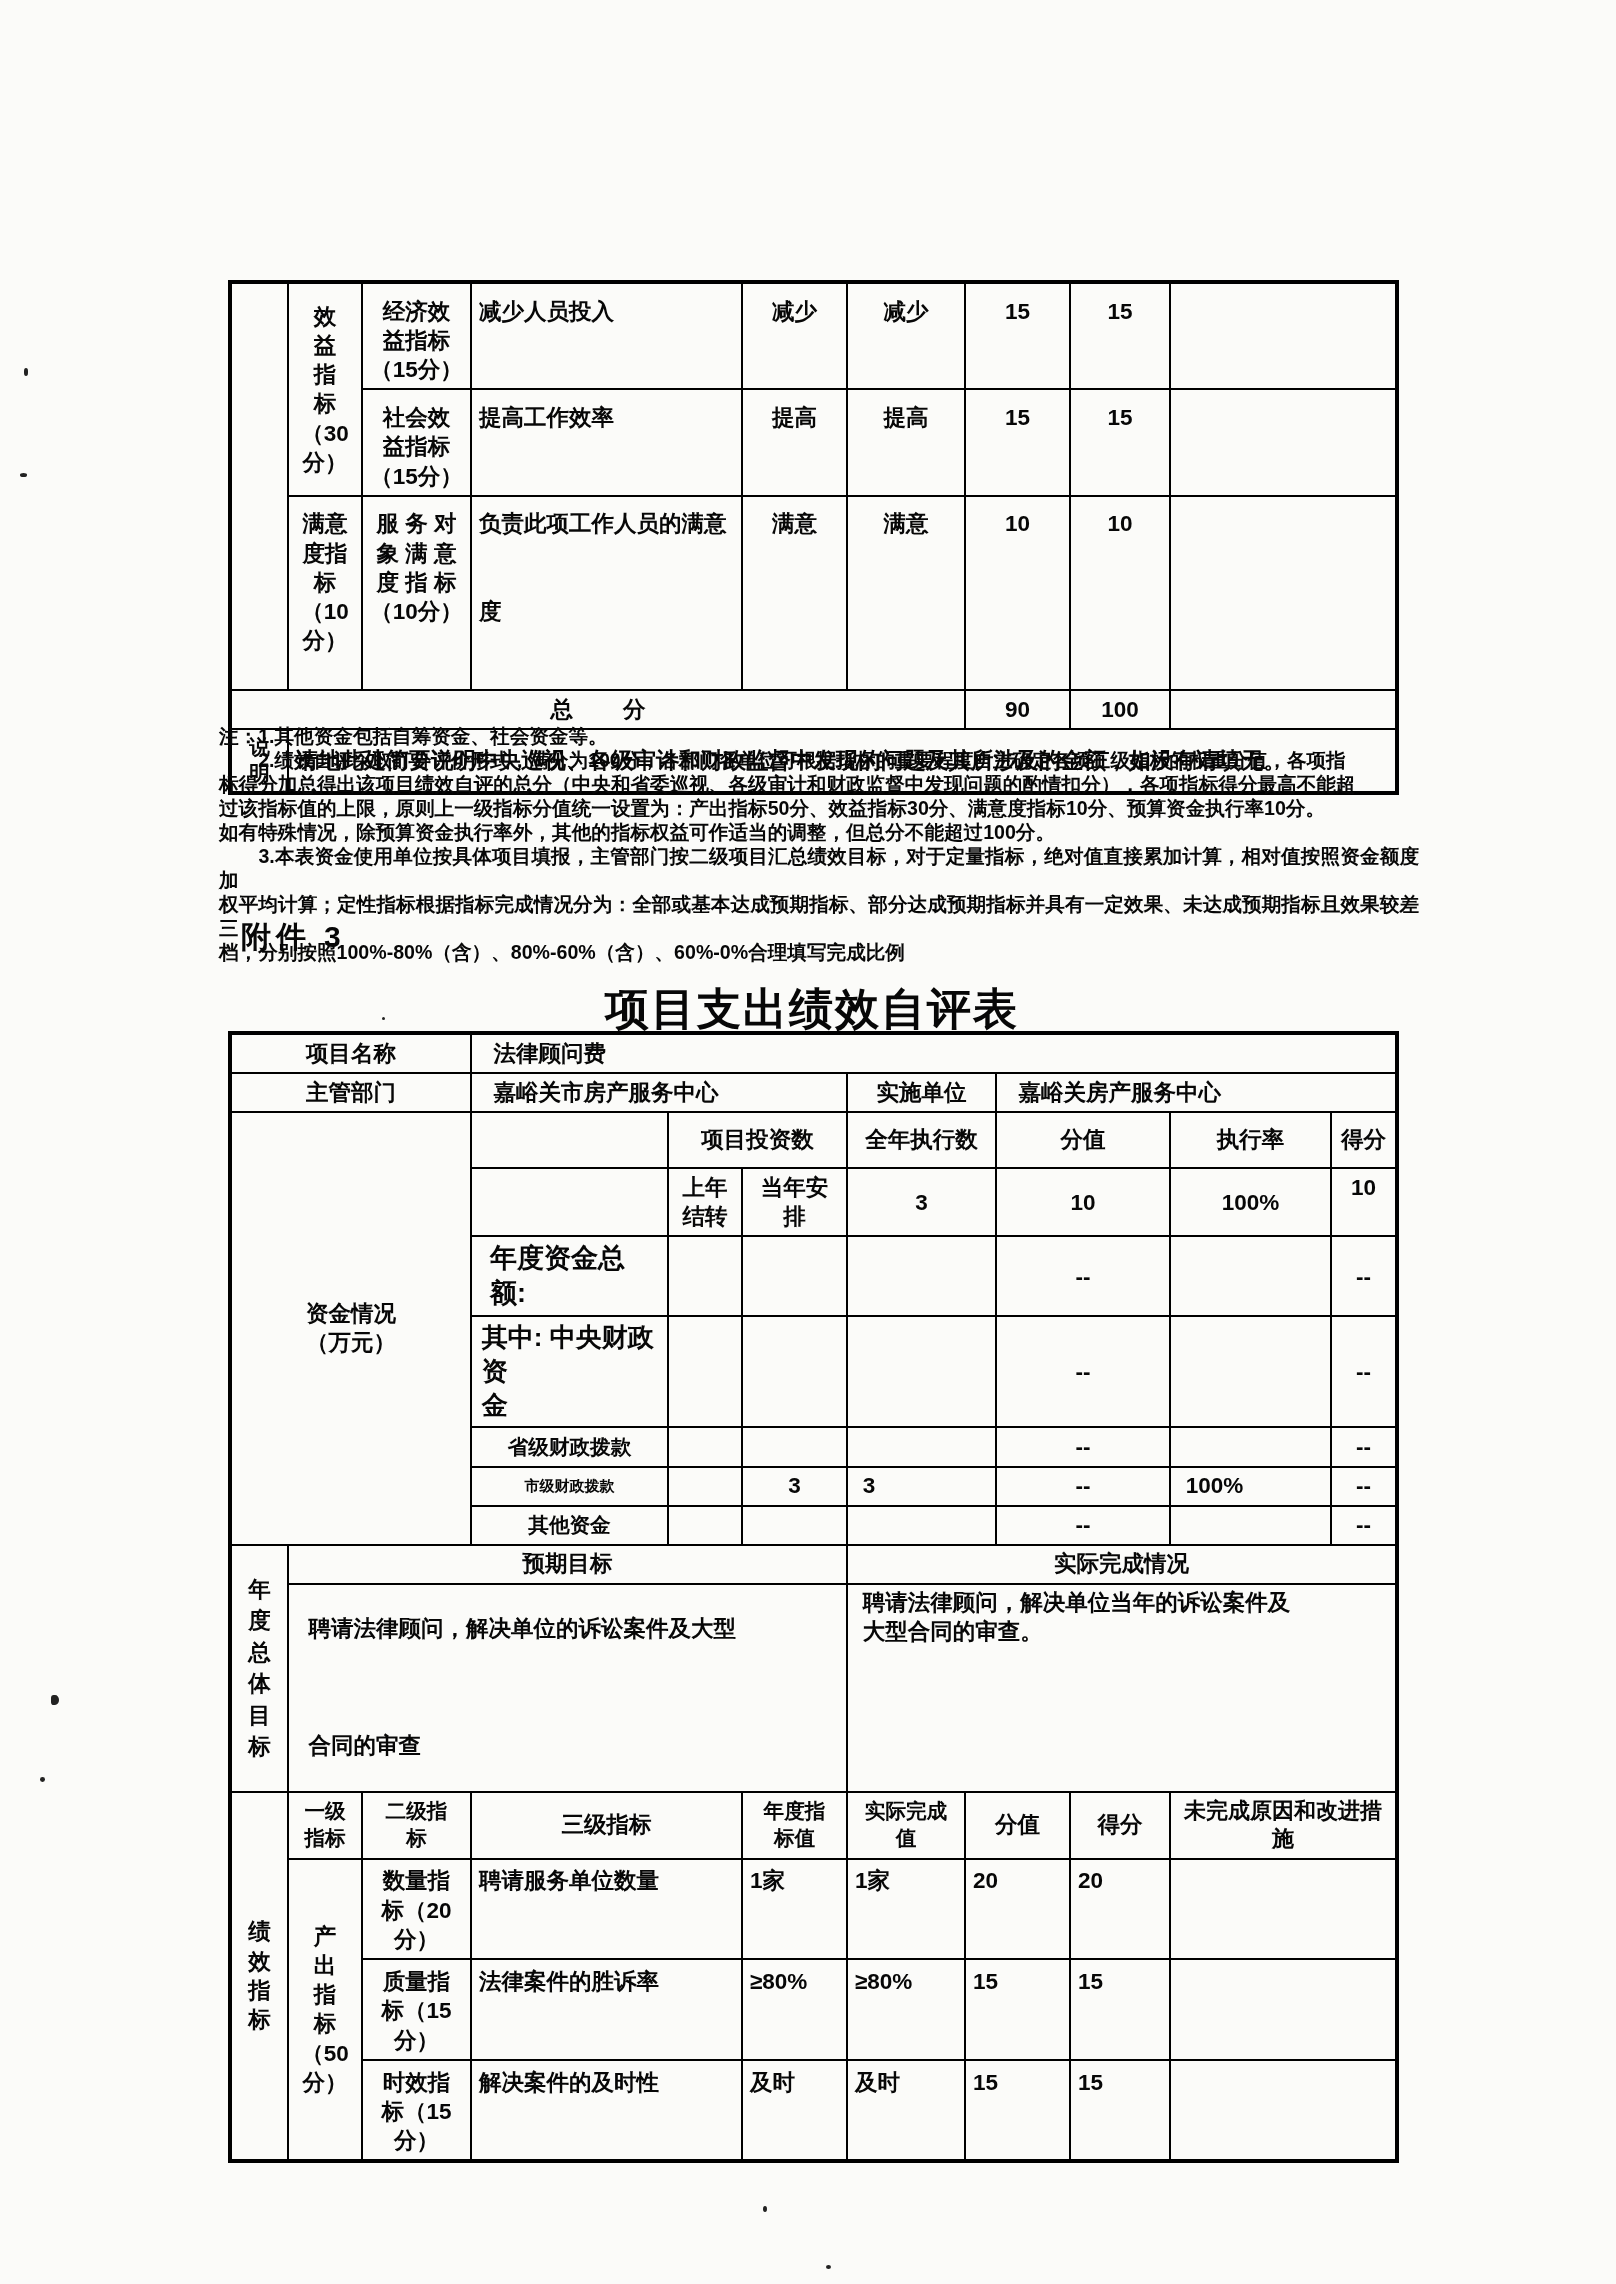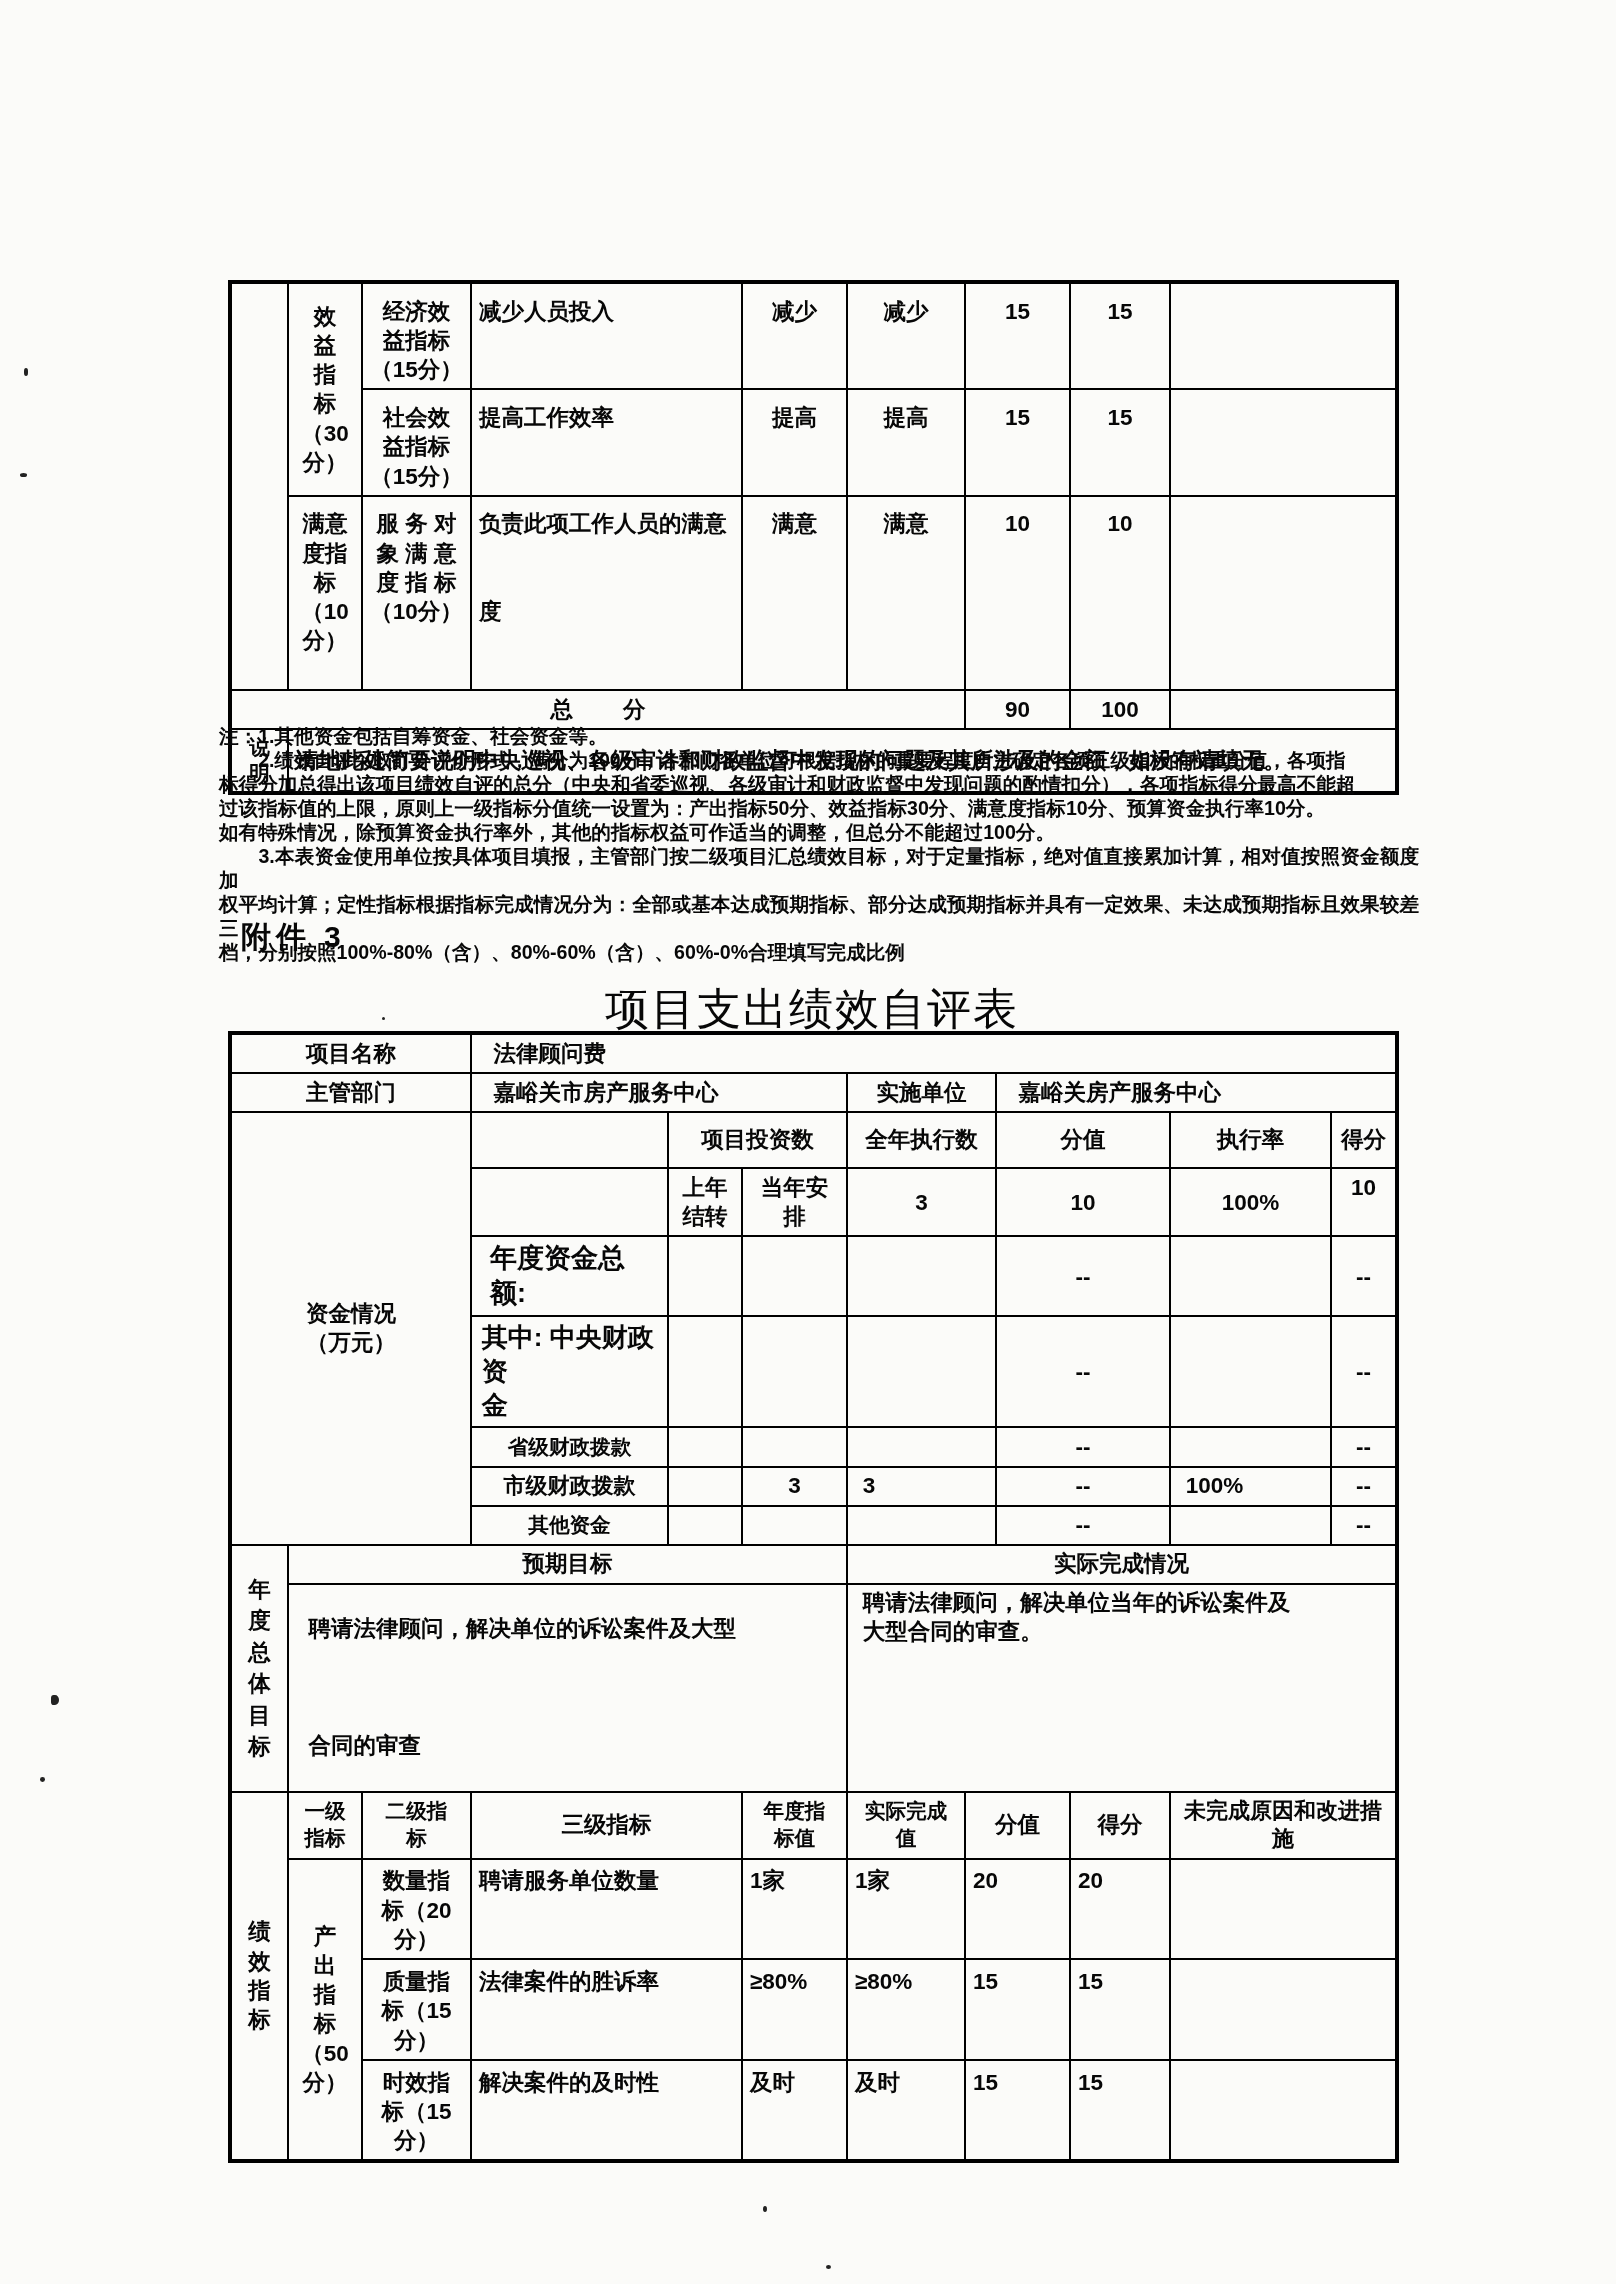--- a/index.html
+++ b/index.html
@@ -43,21 +43,21 @@
     position:absolute; left:219px; top:724px; width:1200px;
     font-size:19.6px; font-weight:bold; line-height:24px;
     white-space:pre-wrap; text-align:justify; word-break:break-all;
   }
   #attachment-label {
     position:absolute; left:241px; top:917px;
     font-size:30px; font-weight:600; letter-spacing:4.9px;
   }
   #doc-title {
     position:absolute; left:228px; top:980px; width:1168px;
-    text-align:center; font-size:44px; font-weight:normal; letter-spacing:2px;
+    text-align:center; font-size:44px; font-weight:bold; letter-spacing:2px;
   }
   .speck { position:absolute; background:#222; border-radius:50%; }
   .s1 { left:23.5px;  top:368px;  width:4.9px; height:7.8px; }
   .s2 { left:19.6px;  top:473px;  width:7.3px; height:3.9px;  }
   .s3 { left:51px; top:1695px; width:7.8px; height:9.8px; border-radius:40% 60% 60% 40%; }
   .s4 { left:40px;  top:1777px; width:4.9px; height:4.9px; }
   .s5 { left:382px; top:1017px; width:3.4px;  height:3.4px;  }
   .s6 { left:763px;top:2206px; width:3.9px;  height:5.9px; }
   .s7 { left:826px;top:2265px; width:4.9px; height:3.9px;  }
 </style>
@@ -223,21 +223,21 @@
     <tr style="height:27px">
       <td style="font-size:20.6px">省级财政拨款</td>
       <td></td>
       <td></td>
       <td colspan="2"></td>
       <td colspan="2" class="num">--</td>
       <td></td>
       <td class="num">--</td>
     </tr>
     <tr style="height:29px">
-      <td style="font-size:22px">市级财政拨款</td>
+      <td style="font-size:15px">市级财政拨款</td>
       <td></td>
       <td class="num">3</td>
       <td colspan="2" class="num tl" style="padding-left:14.7px">3</td>
       <td colspan="2" class="num">--</td>
       <td class="num tl" style="padding-left:14.7px">100%</td>
       <td class="num">--</td>
     </tr>
     <tr style="height:29px">
       <td style="font-size:20.6px">其他资金</td>
       <td></td>

